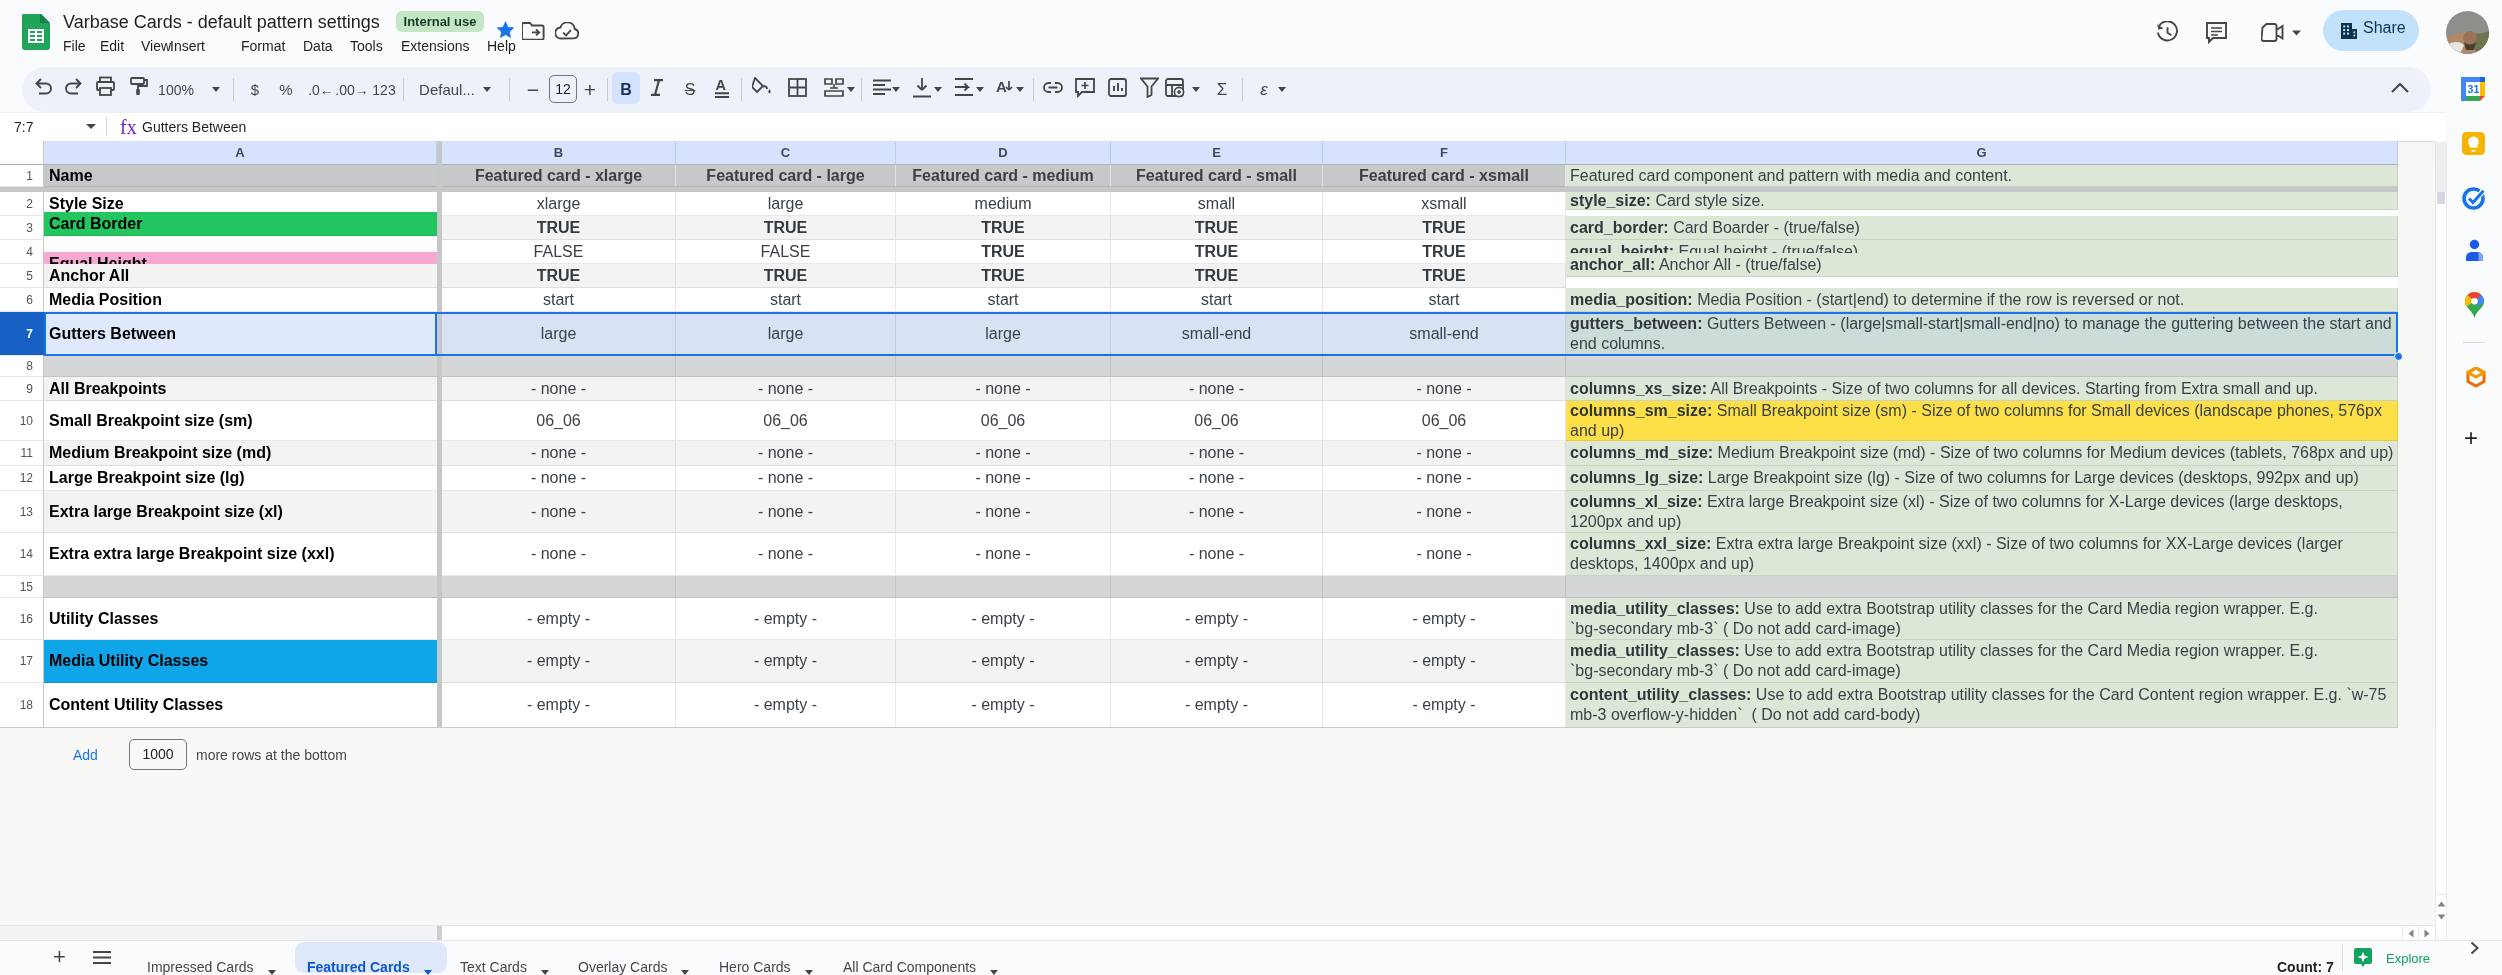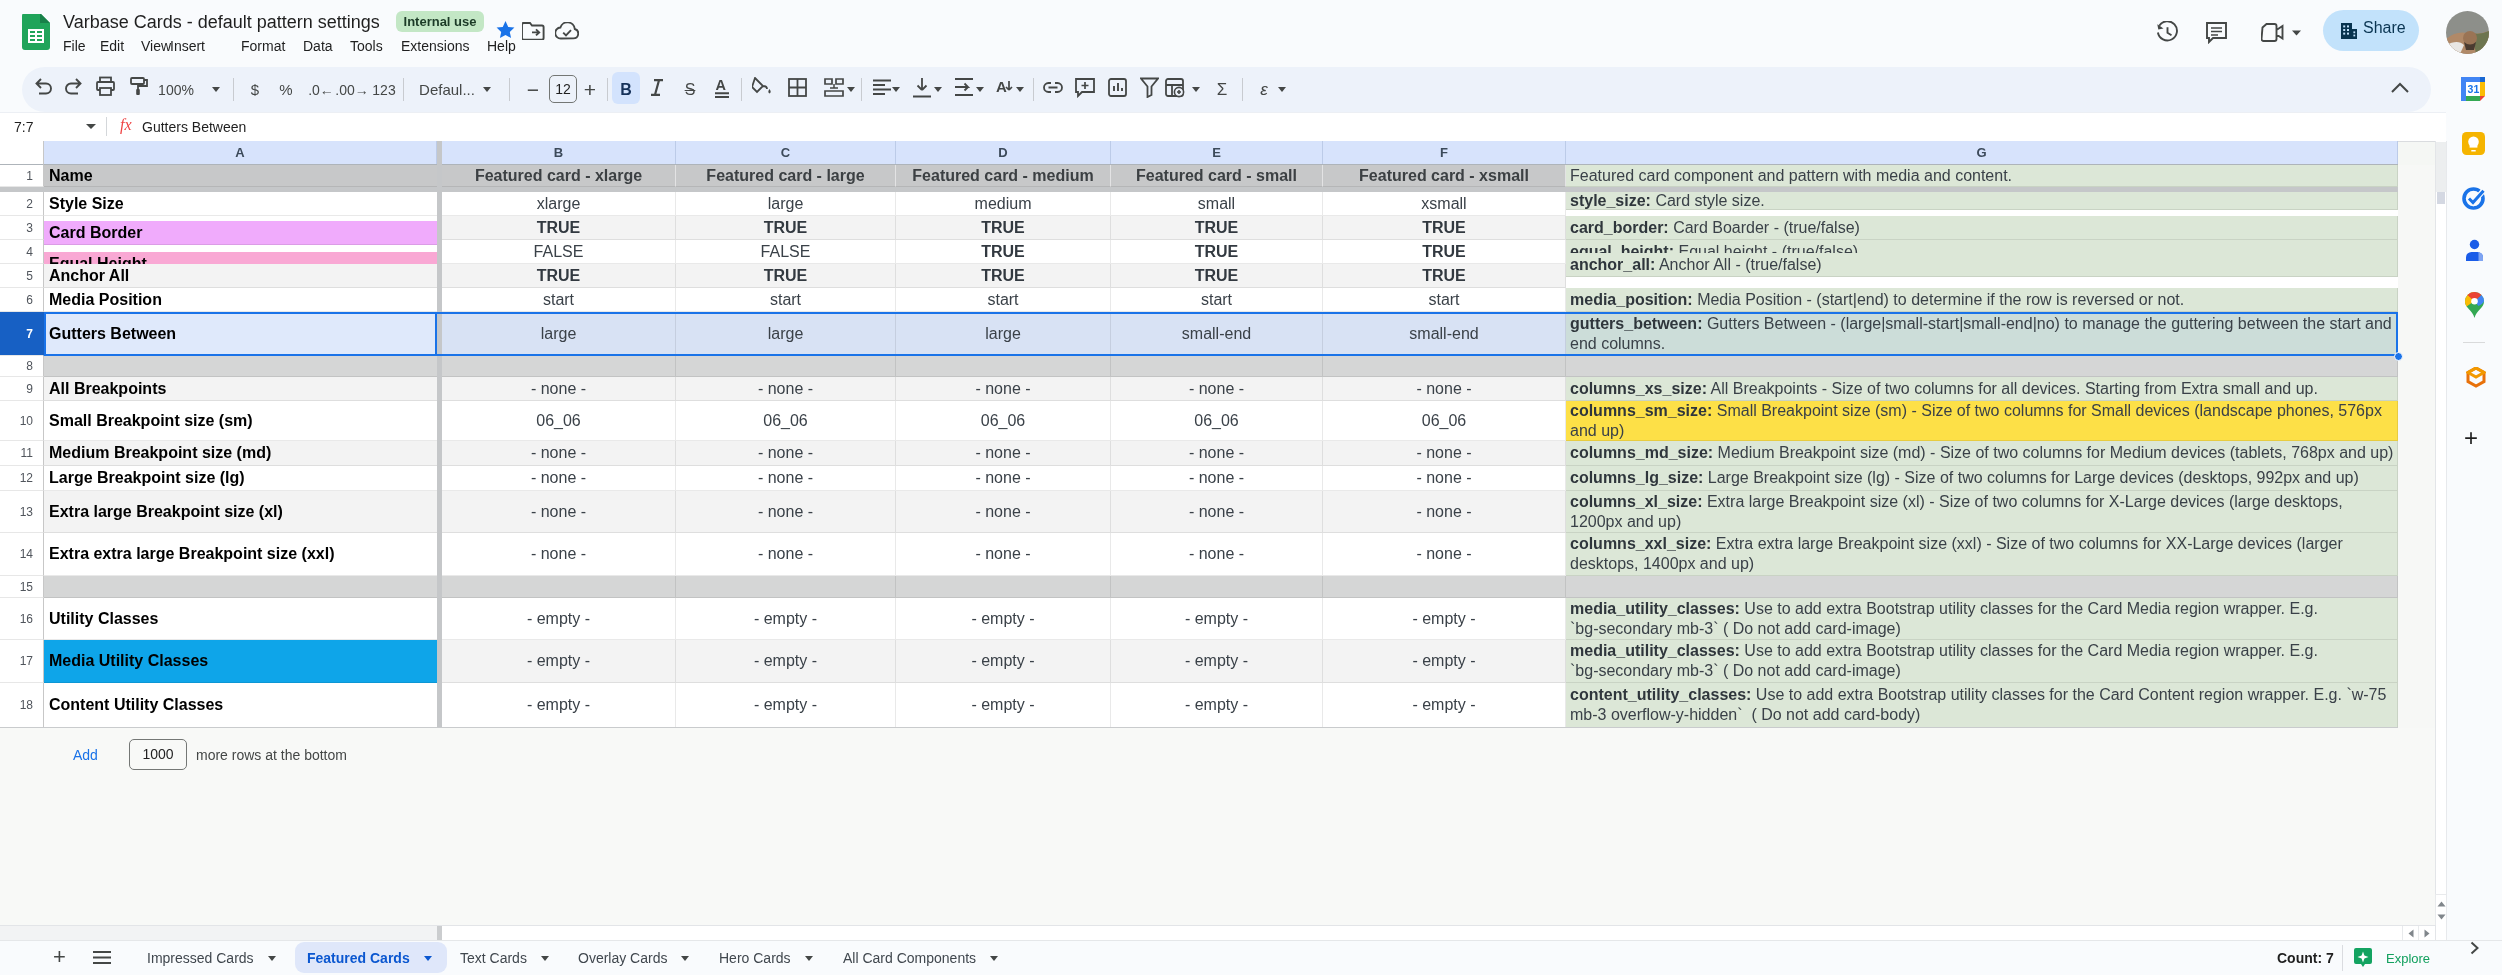--- a/index.html
+++ b/index.html
@@ -49,21 +49,21 @@
 #hsbL{position:absolute;left:0;top:926px;width:437px;height:14px;background:#f2f3f4}
 #hsbTick{position:absolute;left:437px;top:926px;width:5px;height:14px;background:#cbcdcf}
 .hsbArr{position:absolute;top:926px;width:16px;height:14px;border-left:1px solid #e8eaec;display:flex;align-items:center;justify-content:center}
 
 #vsb{position:absolute;left:2435px;top:141px;width:11px;height:799px;background:#fff;border-left:1px solid #e3e5e8}
 #vsbTop{position:absolute;left:2436px;top:142px;width:10px;height:50px;background:#eceeef}
 #vsbThumb{position:absolute;left:2437px;top:192px;width:8px;height:12px;background:#d4d8e2}
 #vsbBox{position:absolute;left:2435px;top:894px;width:11px;height:31px;border-left:1px solid #e8eaec;border-top:1px solid #e8eaec}
 
 #bbar{position:absolute;left:0;top:940px;width:2502px;height:35px;background:#f9fbfd;border-top:1px solid #e5e7e9}
-.tab{position:absolute;top:0;height:34px;display:flex;align-items:center;font-size:14px;color:#40474e;white-space:nowrap}
+.tab{position:absolute;top:0;height:34px;display:flex;align-items:flex-end;font-size:14px;color:#40474e;white-space:nowrap}
 .tabarr{width:0;height:0;border-left:4.5px solid transparent;border-right:4.5px solid transparent;border-top:5px solid #444746;margin-left:14px}
 #activetab{position:absolute;left:295px;top:942px;width:152px;height:31px;background:#dfe7fa;border-radius:9px}
 
 #sidebar{position:absolute;left:2446px;top:0;width:56px;height:975px;background:#f9fbfd}
 #sidebar .sep{position:absolute;left:17px;top:342px;width:22px;height:1px;background:#d9dadb}
 #sbborder{position:absolute;left:2446px;top:141px;width:1px;height:834px;background:#e7e9ec}
 #gutterR{position:absolute;left:2398px;top:165px;width:37px;height:563px;background:#f7f8f6}
 #gridbot{position:absolute;left:0;top:727px;width:2398px;height:1px;background:#c9cbcd}
 </style></head>
 <body>
@@ -269,21 +269,21 @@
     <span class="dda"></span>
   </div>
 <svg class="abs" style="left:2390px;top:81px" width="20" height="14" viewBox="0 0 20 14">
   <path d="M2 11 L10 3 L18 11" fill="none" stroke="#444746" stroke-width="2"></path>
 </svg>
 
 <div id="fbar"></div>
 <div class="abs" style="left:14px;top:119px;font-size:14px;color:#1f1f1f">7:7</div>
 <div class="abs" style="left:86px;top:124px;width:0;height:0;border-left:5px solid transparent;border-right:5px solid transparent;border-top:5.5px solid #444746"></div>
 <div class="abs" style="left:106px;top:117px;width:1px;height:19px;background:#d4d7da"></div>
-<div class="abs" style="left:120px;top:116px;font-size:16px;font-style:italic;color:#ef4444;font-family:'Liberation Serif',serif">fx</div>
+<div class="abs" style="left:120px;top:116px;font-size:20px;color:#6d28d9;font-family:'Liberation Serif',serif">fx</div>
 <div class="abs" style="left:142px;top:119px;font-size:14px;color:#1f1f1f">Gutters Between</div>
 
 <div class="abs" style="left:0;top:141px;width:2398px;height:587px;background:#fff"></div>
 <div id="chdr">
     <div class="ch" style="left:0px;width:393px">A</div>
     <div class="ch" style="left:398px;width:234px">B</div>
     <div class="ch" style="left:632px;width:220px">C</div>
     <div class="ch" style="left:852px;width:215px">D</div>
     <div class="ch" style="left:1067px;width:212px">E</div>
     <div class="ch" style="left:1279px;width:243px">F</div>
@@ -306,21 +306,21 @@
 <div class="cell ca bold1" style="top:192px;height:24px;background:#ffffff">Style Size</div>
 <div class="cell cm" style="left:442px;width:234px;top:192px;height:24px;background:#ffffff">xlarge</div>
 <div class="cell cm" style="left:676px;width:220px;top:192px;height:24px;background:#ffffff">large</div>
 <div class="cell cm" style="left:896px;width:215px;top:192px;height:24px;background:#ffffff">medium</div>
 <div class="cell cm" style="left:1111px;width:212px;top:192px;height:24px;background:#ffffff">small</div>
 <div class="cell cm" style="left:1323px;width:243px;top:192px;height:24px;background:#ffffff">xsmall</div>
 <div class="cell cg" style="top:192px;height:18px;background:#dce7d7">
     <span><b>style_size:</b> Card style size.</span>
   </div>
 <div class="rn" style="top:216px;height:24px">3</div>
-<div class="cell ca bold1" style="top:221px;height:24px;background:#f0abfc">Card Border</div>
+<div class="cell ca bold1" style="top:212px;height:24px;background:#22c55e">Card Border</div>
 <div class="cell cm bold2" style="left:442px;width:234px;top:216px;height:24px;background:#f3f3f3">TRUE</div>
 <div class="cell cm bold2" style="left:676px;width:220px;top:216px;height:24px;background:#f3f3f3">TRUE</div>
 <div class="cell cm bold2" style="left:896px;width:215px;top:216px;height:24px;background:#f3f3f3">TRUE</div>
 <div class="cell cm bold2" style="left:1111px;width:212px;top:216px;height:24px;background:#f3f3f3">TRUE</div>
 <div class="cell cm bold2" style="left:1323px;width:243px;top:216px;height:24px;background:#f3f3f3">TRUE</div>
 <div class="cell cg" style="top:216px;height:24px;background:#dce7d7">
     <span><b>card_border:</b> Card Boarder - (true/false)</span>
   </div>
 <div class="rn" style="top:240px;height:24px">4</div>
 <div class="cell ca bold1" style="top:252px;height:24px;background:#f9a8d4">Equal Height</div>

